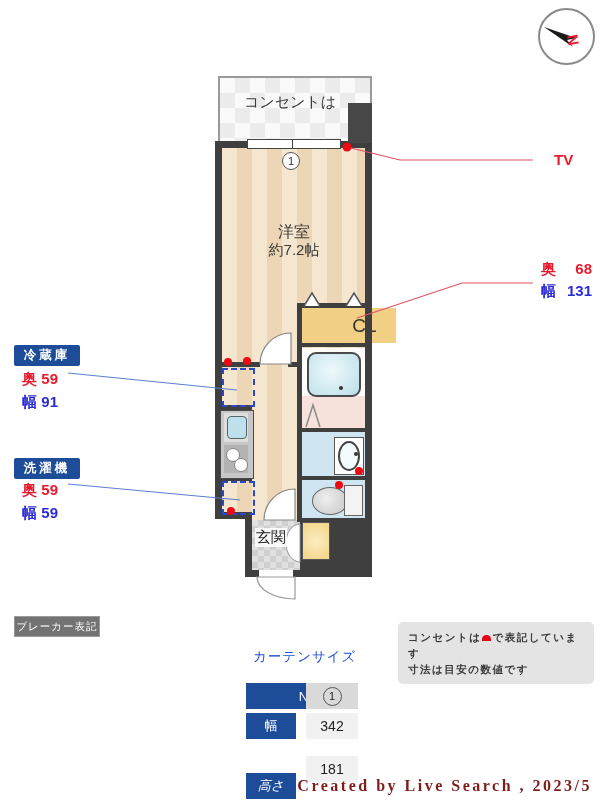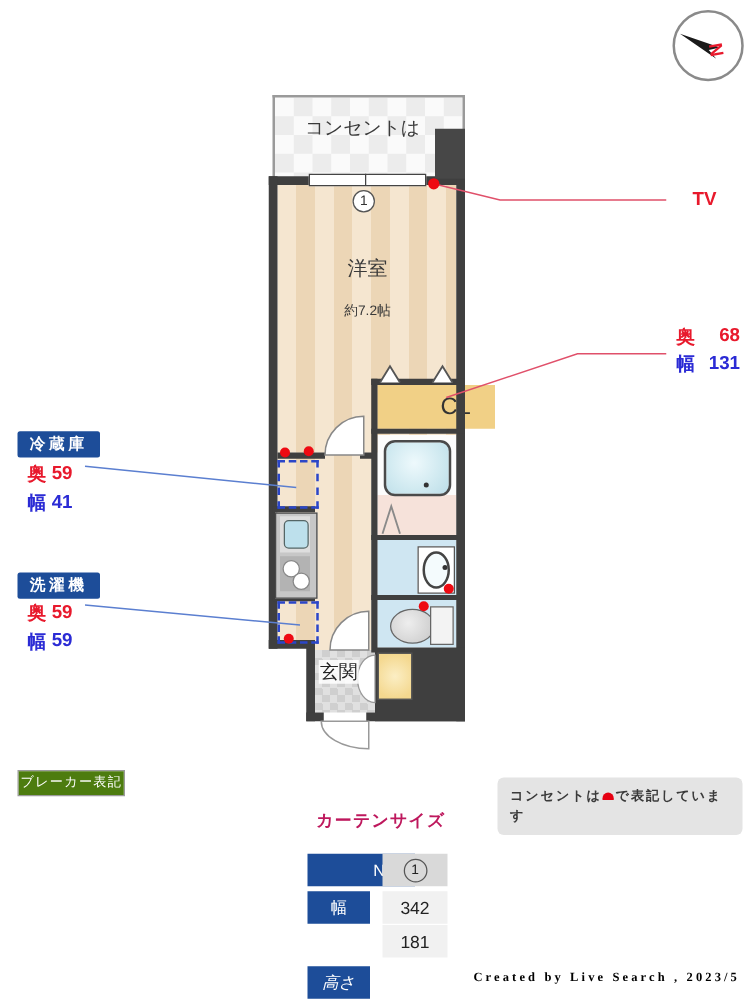--- a/index.html
+++ b/index.html
@@ -44,34 +44,34 @@
     background:#fff;color:#333;font-size:11px;display:flex;align-items:center;justify-content:center;}
   
   .badge{position:absolute;z-index:7;background:#1d4d99;color:#fff;font-size:12.5px;font-weight:bold;
     letter-spacing:3px;text-align:center;line-height:21px;border-radius:2px;}
   .dim-row{position:absolute;z-index:7;display:flex;justify-content:space-between;font-size:15px;font-weight:bold;}
   .red-t{color:#e8192c;}
   .blue-t{color:#2b2bd5;}
   .tv-label{position:absolute;z-index:7;color:#e8192c;font-size:15px;font-weight:bold;}
   
   .breaker{position:absolute;z-index:7;width:84px;border:1px solid #9a9a9a;background:#fff;}
-  .breaker-head{background:#4d7c0f;color:#fff;font-size:10.5px;text-align:center;line-height:19px;letter-spacing:1px;}
+  .breaker-head{background:#737373;color:#fff;font-size:10.5px;text-align:center;line-height:19px;letter-spacing:1px;}
   .breaker-val{color:#e8192c;font-size:17px;font-weight:bold;text-align:center;line-height:26px;}
   .note-box{position:absolute;z-index:7;background:#e4e4e4;border-radius:5px;padding:7px 10px;
     font-size:10.5px;font-weight:bold;color:#3a3a3a;letter-spacing:1.5px;line-height:16px;}
   .outlet-glyph{display:inline-block;width:9px;height:6px;background:#e60012;border-radius:5px 5px 0 0;margin:0 1px;}
-  .curtain-title{position:absolute;z-index:7;font-size:13.5px;color:#be185d;letter-spacing:1px;font-weight:bold;}
+  .curtain-title{position:absolute;z-index:7;font-size:13.5px;color:#1d4ed8;letter-spacing:1px;}
   .ct-label{position:absolute;z-index:7;width:50px;height:26px;background:#1d4d99;color:#fff;font-size:13px;
     display:flex;align-items:center;justify-content:center;}
   .ct-value{position:absolute;z-index:7;width:52px;height:26px;color:#222;font-size:14px;
     display:flex;align-items:center;justify-content:center;}
   .ct-circ{width:17px;height:17px;border:1px solid #555;border-radius:50%;background:transparent;
     display:flex;align-items:center;justify-content:center;font-size:11px;}
   .footer-credit{position:absolute;z-index:7;right:8px;top:777px;font-family:"Liberation Serif","DejaVu Serif",serif;
-    font-weight:bold;font-size:10px;letter-spacing:2.5px;color:#000000;}
+    font-weight:bold;font-size:16px;letter-spacing:2.5px;color:#7f1d1d;}
   .compass{position:absolute;z-index:7;left:538px;top:8px;width:53px;height:53px;border:2px solid #8a8a8a;border-radius:50%;}
   svg.overlay{position:absolute;left:0;top:0;z-index:6;pointer-events:none;}
 </style>
 </head>
 <body>
 
 <div id="page">
 
   <div class="compass">
     <svg width="53" height="53">
@@ -153,67 +153,68 @@
     <circle cx="347" cy="147" r="4.5" fill="#ee0a12"></circle>
     <circle cx="228" cy="362" r="4" fill="#ee0a12"></circle>
     <circle cx="247" cy="361" r="4" fill="#ee0a12"></circle>
     <circle cx="231" cy="511" r="4" fill="#ee0a12"></circle>
     <circle cx="359" cy="471" r="4" fill="#ee0a12"></circle>
     <circle cx="339" cy="485" r="4" fill="#ee0a12"></circle>
   </svg>
 
   <div class="plan-text" style="left:235px;top:93px;width:110px;font-size:15px;">コンセントは</div>
   <div class="circle-no" style="left:282px;top:152px;">1</div>
-  <div class="plan-text" style="left:238px;top:205px;width:112px;font-size:16px;">洋室</div>
-  <div class="plan-text" style="left:238px;top:241px;width:112px;font-size:11px;">約7.2帖</div>
+  <div class="plan-text" style="left:238px;top:222px;width:112px;font-size:16px;">洋室</div>
+  <div class="plan-text" style="left:238px;top:241px;width:112px;font-size:15px;">約7.2帖</div>
   <div class="genkan-label" style="left:255px;top:528px;">玄関</div>
 
   <div class="tv-label" style="left:554px;top:151px;">TV</div>
   <div class="dim-row" style="left:541px;top:260px;width:51px;">
     <span class="red-t">奥</span>
     <span class="red-t">68</span>
   </div>
   <div class="dim-row" style="left:541px;top:282px;width:51px;">
     <span class="blue-t">幅</span>
     <span class="blue-t">131</span>
   </div>
 
   <div class="badge" style="left:14px;top:345px;width:66px;height:21px;">冷蔵庫</div>
   <div class="dim-row" style="left:22px;top:370px;width:36px;">
     <span class="red-t">奥</span>
     <span class="red-t">59</span>
   </div>
   <div class="dim-row" style="left:22px;top:393px;width:36px;">
     <span class="blue-t">幅</span>
-    <span class="blue-t">41</span>
+    <span class="blue-t">91</span>
   </div>
 
   <div class="badge" style="left:14px;top:458px;width:66px;height:21px;">洗濯機</div>
   <div class="dim-row" style="left:22px;top:481px;width:36px;">
     <span class="red-t">奥</span>
     <span class="red-t">59</span>
   </div>
   <div class="dim-row" style="left:22px;top:504px;width:36px;">
     <span class="blue-t">幅</span>
     <span class="blue-t">59</span>
   </div>
 
   <div class="breaker" style="left:14px;top:616px;">
     <div class="breaker-head">ブレーカー表記</div>
   </div>
 
   <div class="note-box" style="left:398px;top:622px;width:176px;">
     <div><span>コンセントは</span><span class="outlet-glyph"></span><span>で表記しています</span></div>
+    <div>寸法は目安の数値です</div>
   </div>
 
   <div class="curtain-title" style="left:253px;top:648px;">カーテンサイズ</div>
   <div class="ct-label" style="left:246px;top:683px;padding-left:36px;">No</div>
   <div class="ct-value" style="left:306px;top:683px;background:#d9d9d9;">
     <span class="ct-circ">1</span>
   </div>
   <div class="ct-label" style="left:246px;top:713px;">幅</div>
   <div class="ct-value" style="left:306px;top:713px;background:#f1f1f1;">342</div>
   <div class="ct-label" style="left:246px;top:773px;font-style:italic;">高さ</div>
-  <div class="ct-value" style="left:306px;top:740px;background:#f1f1f1;">181</div>
+  <div class="ct-value" style="left:306px;top:756px;background:#f1f1f1;">181</div>
 
   <div class="footer-credit">Created by Live Search , 2023/5</div>
 
 </div>
 
 </body></html>

